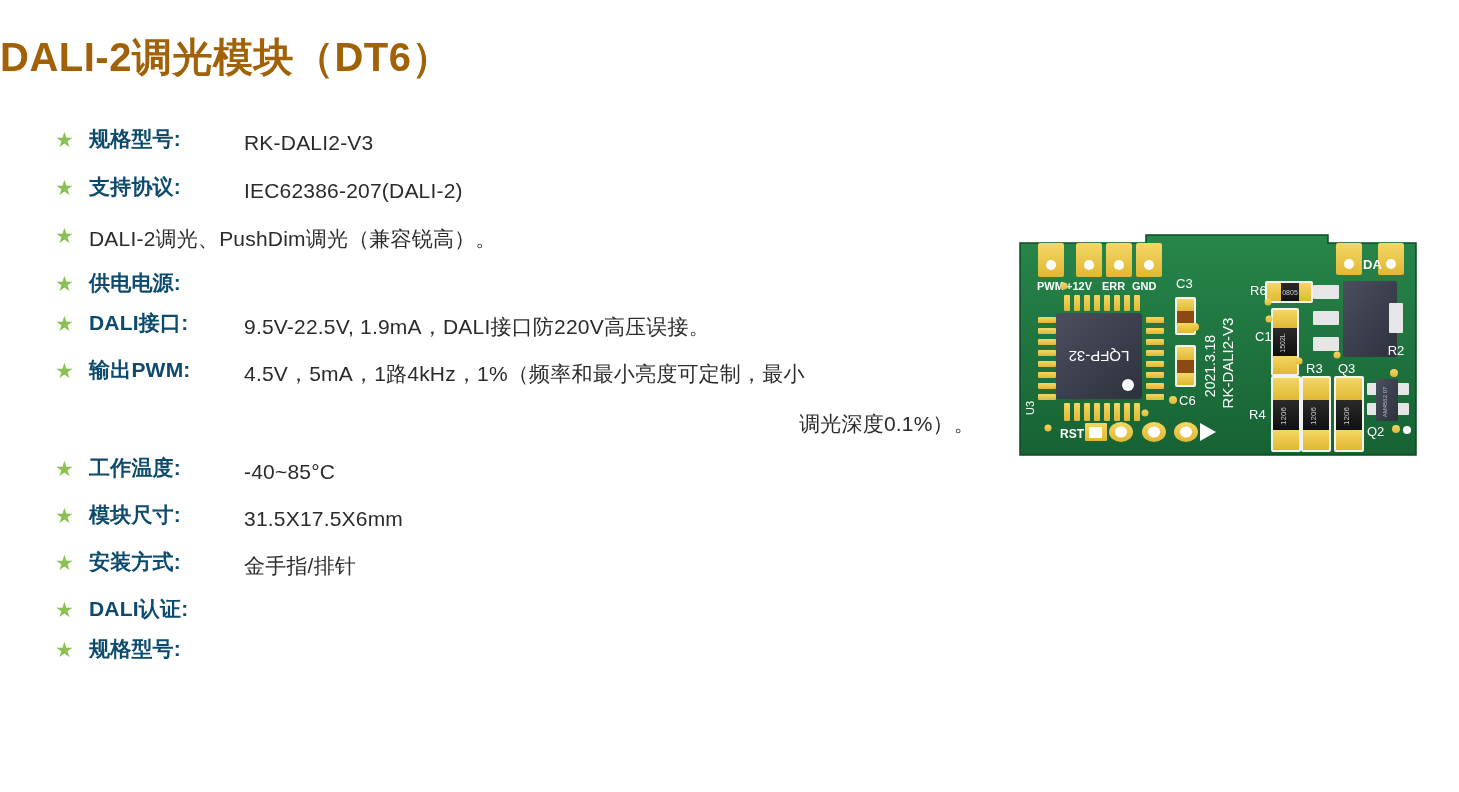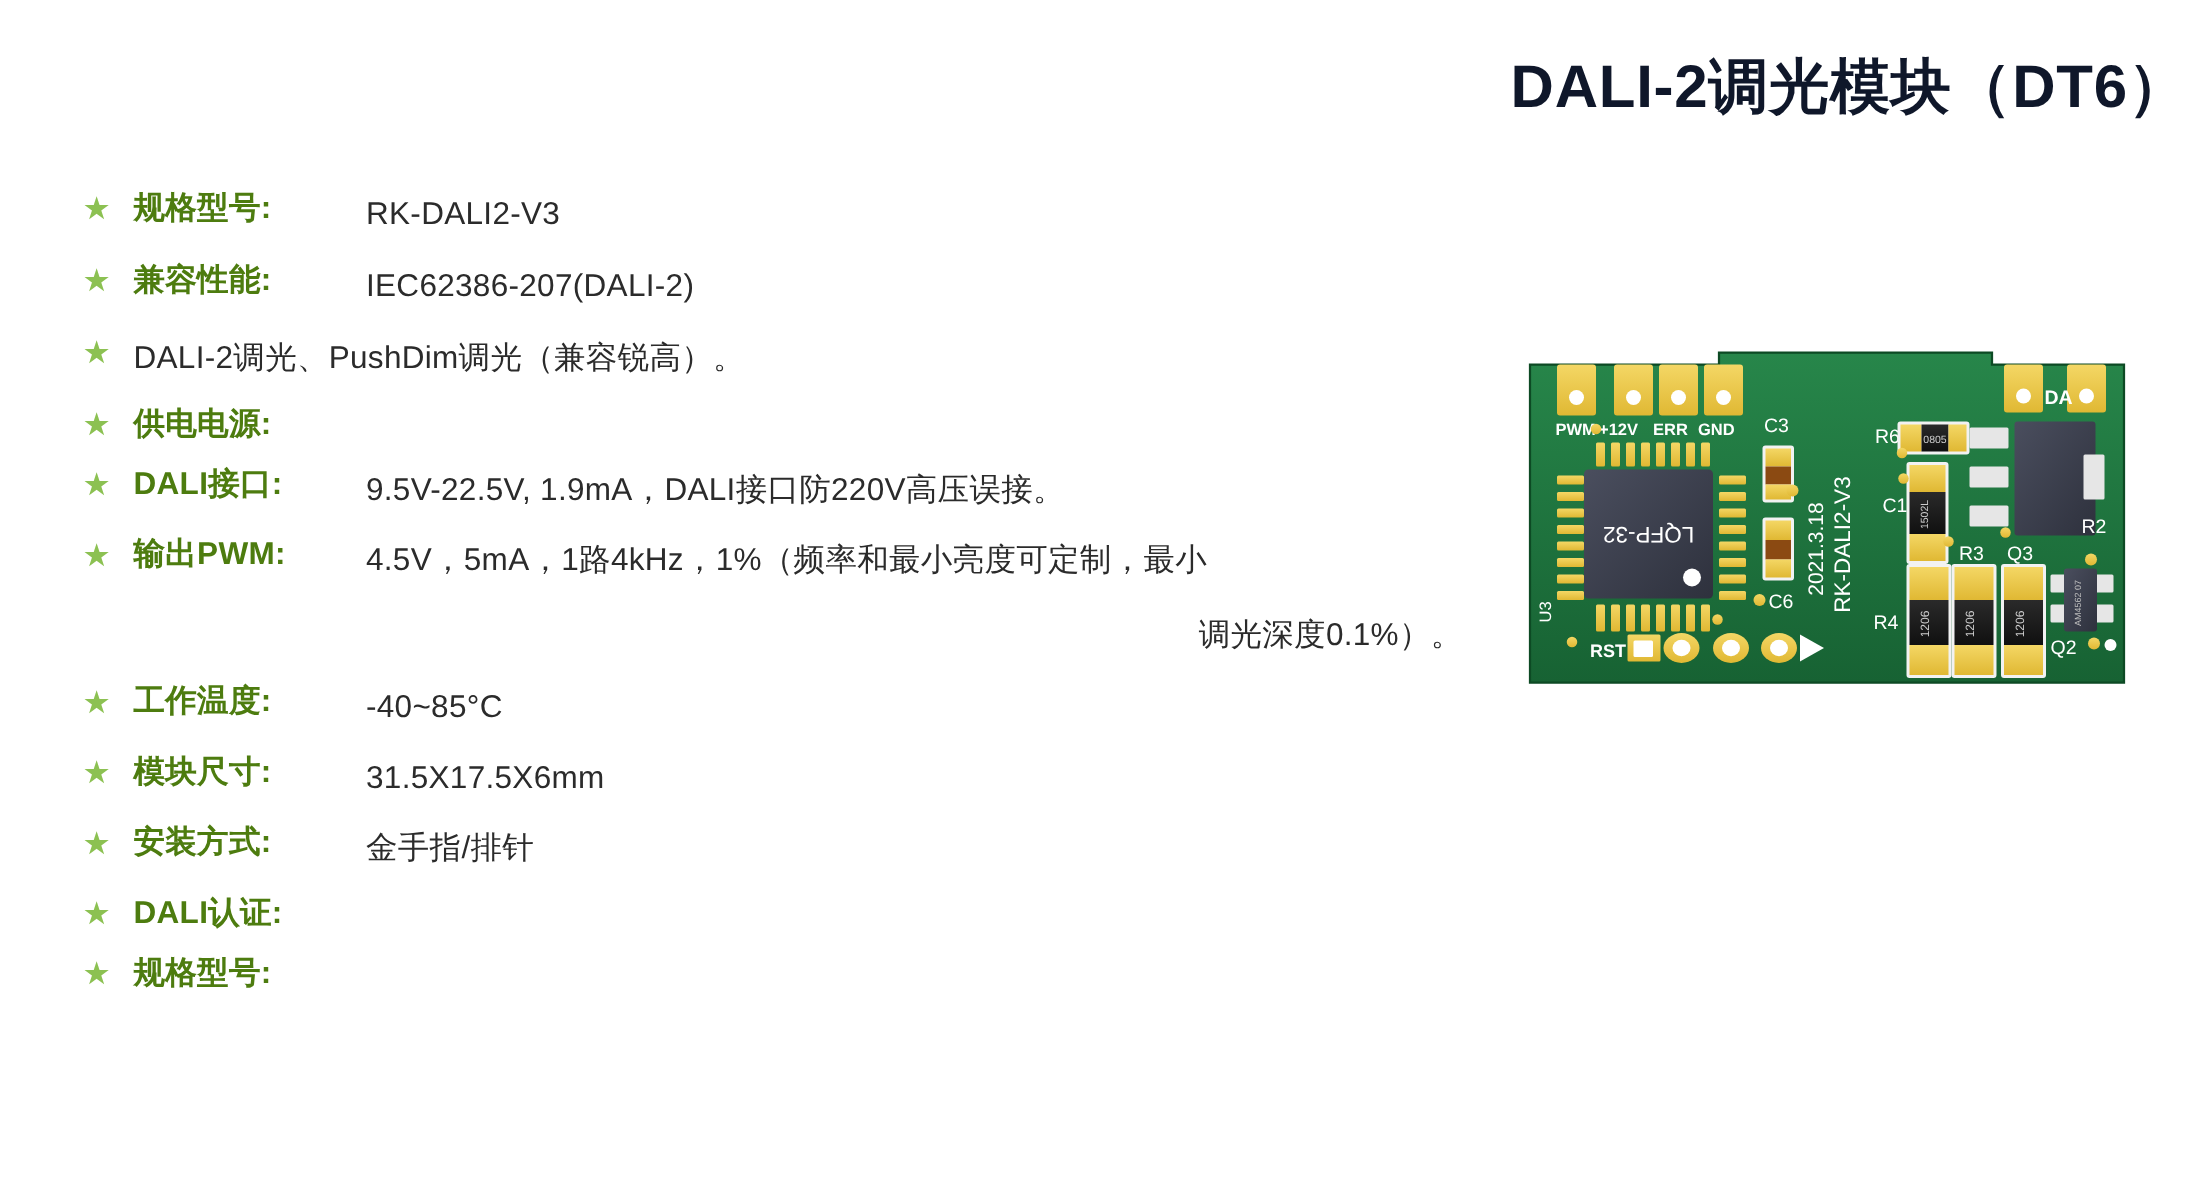--- a/index.html
+++ b/index.html
@@ -17,25 +17,25 @@
     color: #231f20;
     overflow: hidden;
   }
 
   
   .page-title {
     position: absolute;
     top: 30px;
     left: 0;
     width: 1459px;
-    text-align: right;
+    text-align: left;
     font-size: 40px;
     font-weight: bold;
     letter-spacing: 0.5px;
-    color: #0f172a;
+    color: #a16207;
     font-family: "Liberation Sans", "DejaVu Sans", sans-serif;
   }
 
   
   .spec-list {
     position: absolute;
     left: 55px;
     top: 124px;
     width: 920px;
   }
@@ -53,21 +53,21 @@
     font-size: 21px;
     color: #8cc152;
     text-align: left;
     padding-top: 1px;
   }
   .spec-label {
     flex: 0 0 auto;
     width: 155px;
     font-size: 21px;
     font-weight: bold;
-    color: #4d7c0f;
+    color: #0c4a6e;
     line-height: 30px;
     white-space: nowrap;
     letter-spacing: 0.2px;
   }
   .spec-value {
     flex: 1 1 auto;
     font-size: 21px;
     color: #2b2b2b;
     line-height: 38px;
     font-weight: normal;
@@ -96,21 +96,21 @@
   <div class="spec-row">
     <span class="star-icon">★</span>
     <span class="spec-label">规格型号:</span>
     <span class="spec-value">
       <span class="line">RK-DALI2-V3</span>
     </span>
   </div>
 
   <div class="spec-row">
     <span class="star-icon">★</span>
-    <span class="spec-label">兼容性能:</span>
+    <span class="spec-label">支持协议:</span>
     <span class="spec-value">
       <span class="line">IEC62386-207(DALI-2)</span>
     </span>
   </div>
 
   <div class="spec-row">
     <span class="star-icon">★</span>
     <span class="spec-value">
       <span class="line">DALI-2调光、PushDim调光（兼容锐高）。</span>
     </span>

